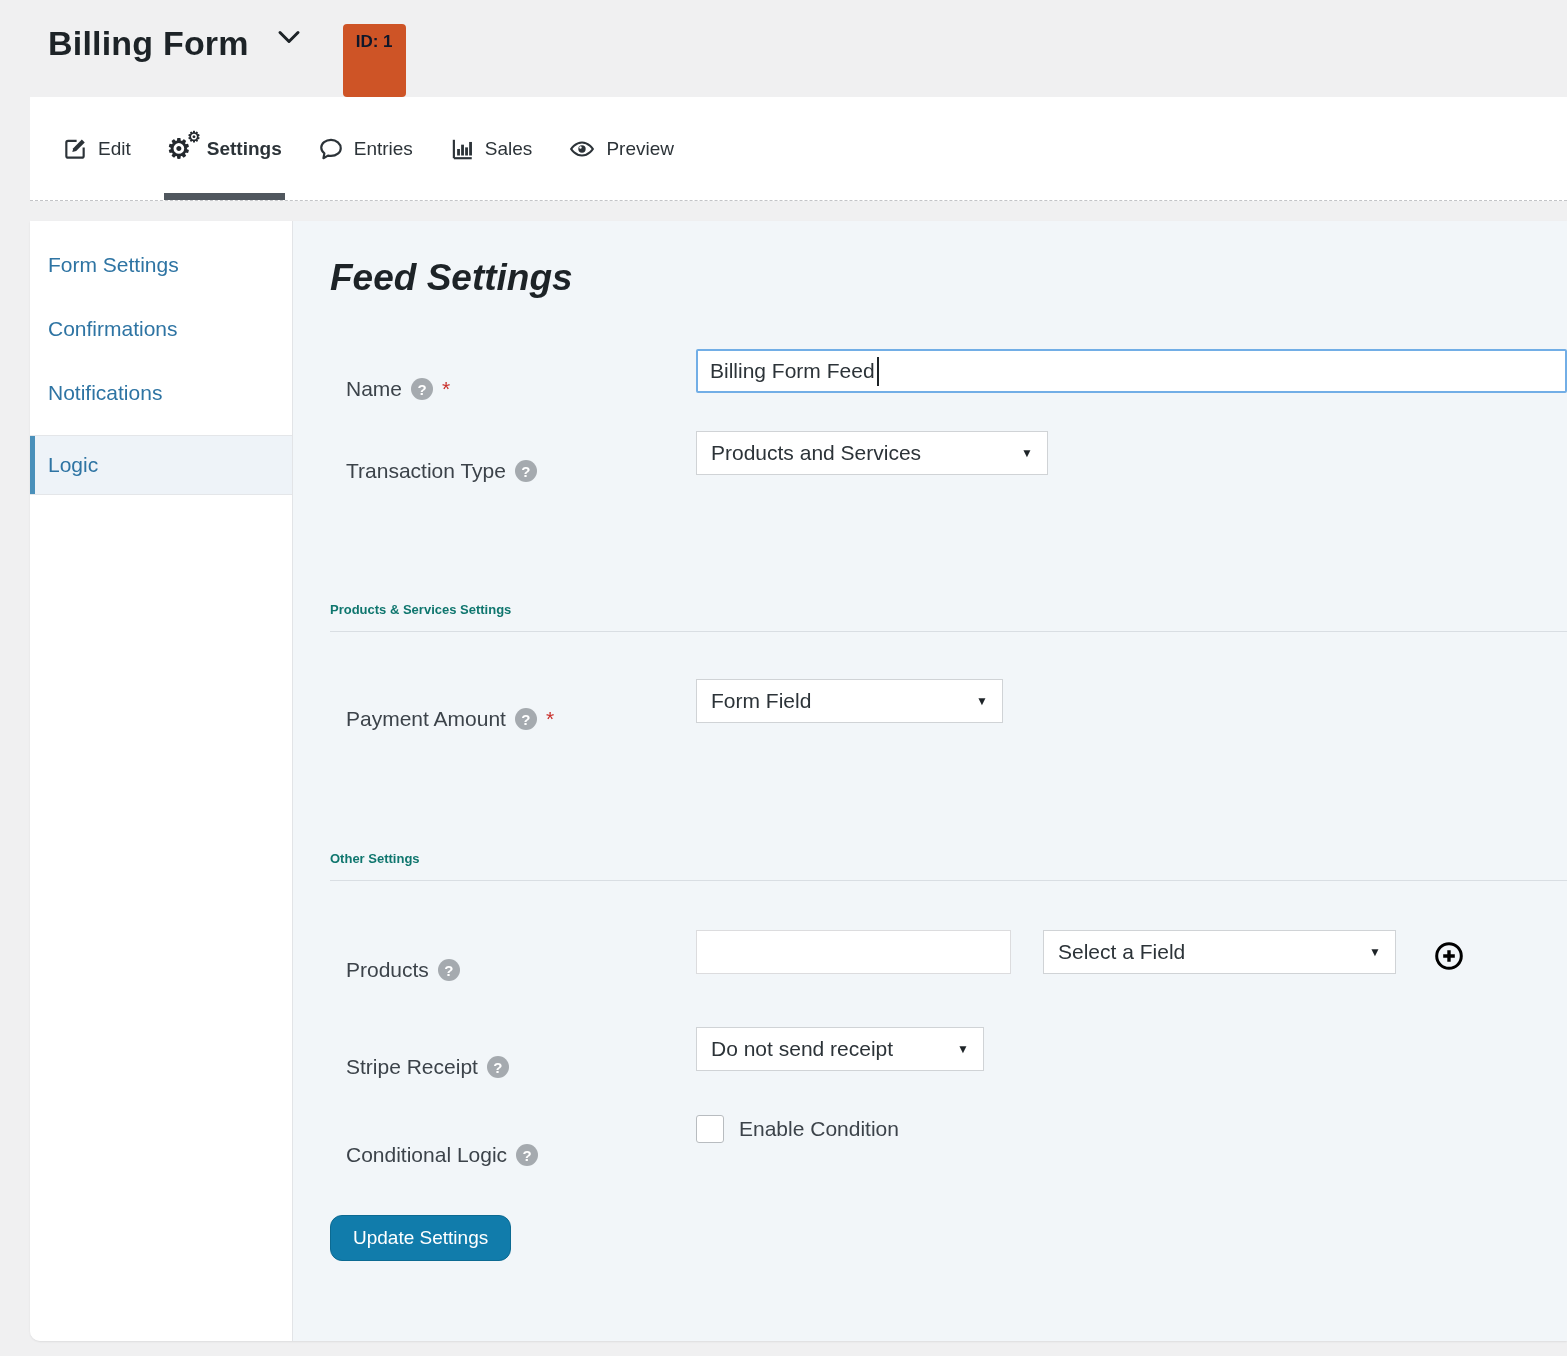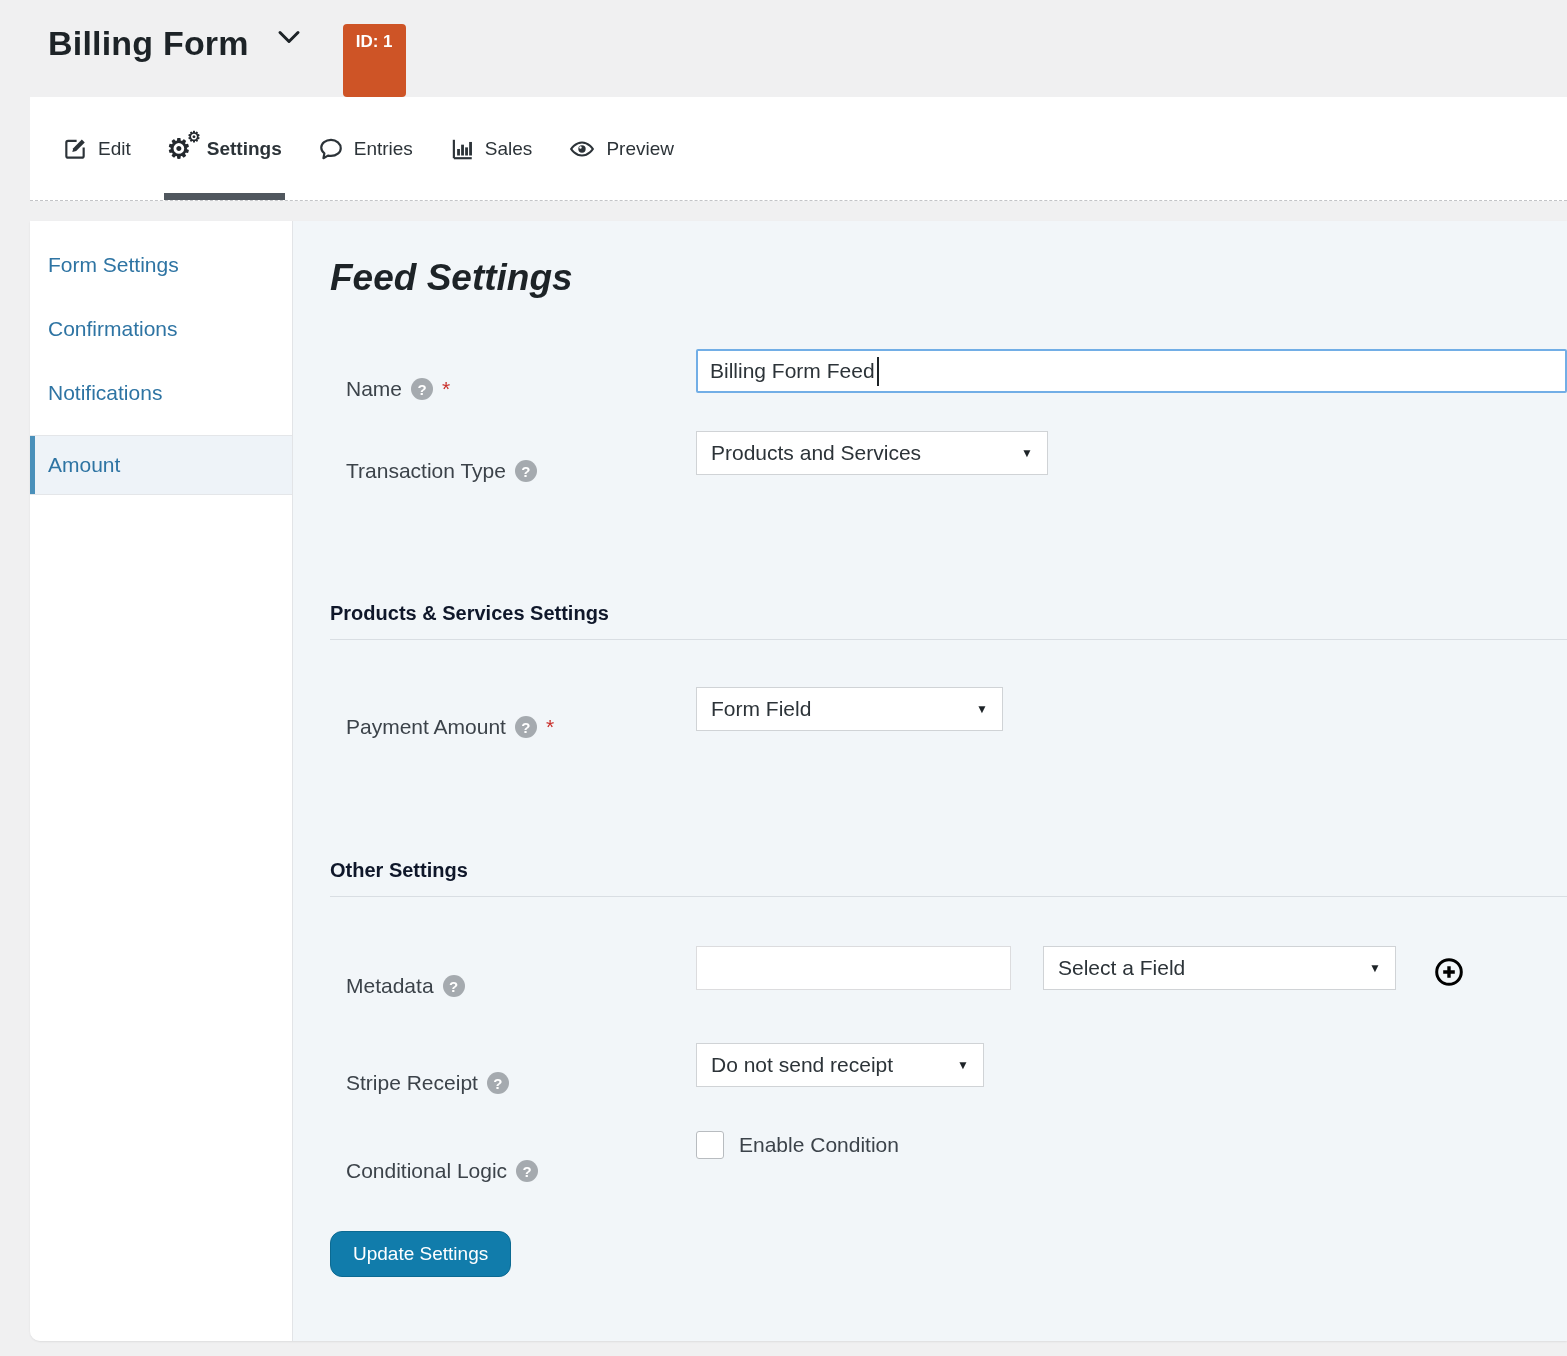--- a/index.html
+++ b/index.html
@@ -9,21 +9,21 @@
     font-family:"Liberation Sans", sans-serif;
     color:#3c434a;
     overflow:hidden;
   }
 
   
   .header-row { display:flex; padding:24px 0 0 48px; height:97px; }
   .form-title { font-size:34px; font-weight:600; color:#1d2327; letter-spacing:.2px; }
   .title-chevron { margin-left:28px; display:inline-flex; cursor:pointer; padding-top:6px; }
   .id-badge {
-    margin-left:42px; background:#ce5426; color:#ffffff; font-weight:bold;
+    margin-left:42px; background:#ce5426; color:#0f172a; font-weight:bold;
     font-size:17px; padding:9px 13px; border-radius:4px; line-height:1;
   }
 
   
   .tabbar {
     margin-left:30px; height:104px; background:#fff;
     border-bottom:1px dashed #c3c4c7;
     display:flex; align-items:center; gap:36px; padding-left:32px;
   }
   .tab {
@@ -91,21 +91,21 @@
   .select .arrow { font-size:12px; color:#1d2327; margin-left:18px; }
 
   .w-transaction { width:352px; }
   .w-payment { width:307px; }
   .w-meta-input { width:315px; }
   .w-meta-select { width:353px; margin-left:32px; }
   .w-receipt { width:288px; }
 
   .add-meta { margin-left:38px; align-self:center; display:inline-flex; cursor:pointer; }
 
-  .section-title { font-size:20px; font-weight:bold; color:#0f172a; margin-bottom:14px; }
+  .section-title { font-size:13px; font-weight:bold; color:#0f766e; margin-bottom:14px; }
   .divider { border:none; border-top:1px solid #d9dee3; height:0; }
 
   .checkbox {
     width:28px; height:28px; background:#fff; border:1px solid #b8bcc0;
     border-radius:3px; cursor:pointer; flex-shrink:0;
   }
   .check-row { display:flex; align-items:center; gap:15px; font-size:21px; color:#3c434a; }
 
   .btn-primary {
     background:#117cab; border:1px solid #0c6a92; color:#fff; font-size:19px;
@@ -193,21 +193,21 @@
       <span>Form Settings</span>
     </div>
     <div class="side-item">
       <span>Confirmations</span>
     </div>
     <div class="side-item">
       <span>Notifications</span>
     </div>
     <div class="side-addon-group">
       <div class="side-item active">
-        <span>Amount</span>
+        <span>Logic</span>
       </div>
     </div>
   </div>
 
   <div class="content">
     <div class="page-title">Feed Settings</div>
 
     
     <div class="row mb-name">
       <div class="label-col">
@@ -250,21 +250,21 @@
       </div>
     </div>
 
     
     <div class="section-title">Other Settings</div>
     <hr class="divider">
 
     
     <div class="row mt-metadata">
       <div class="label-col">
-        <span>Metadata</span>
+        <span>Products</span>
         <span class="help">?</span>
       </div>
       <input class="text-input w-meta-input" type="text" value="" style="">
       <div class="select w-meta-select">
         <span>Select a Field</span>
         <span class="arrow">▼</span>
       </div>
       <span class="add-meta">
         <svg width="30" height="30" viewBox="0 0 30 30">
             <circle cx="15" cy="15" r="12.3" fill="none" stroke="#000" stroke-width="3"></circle>

